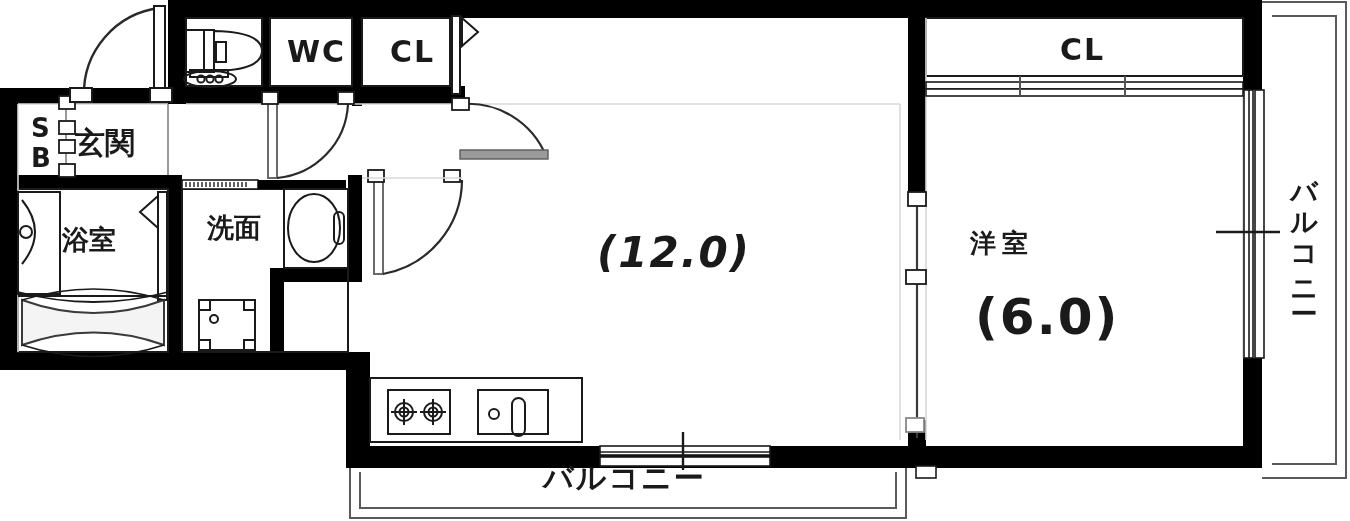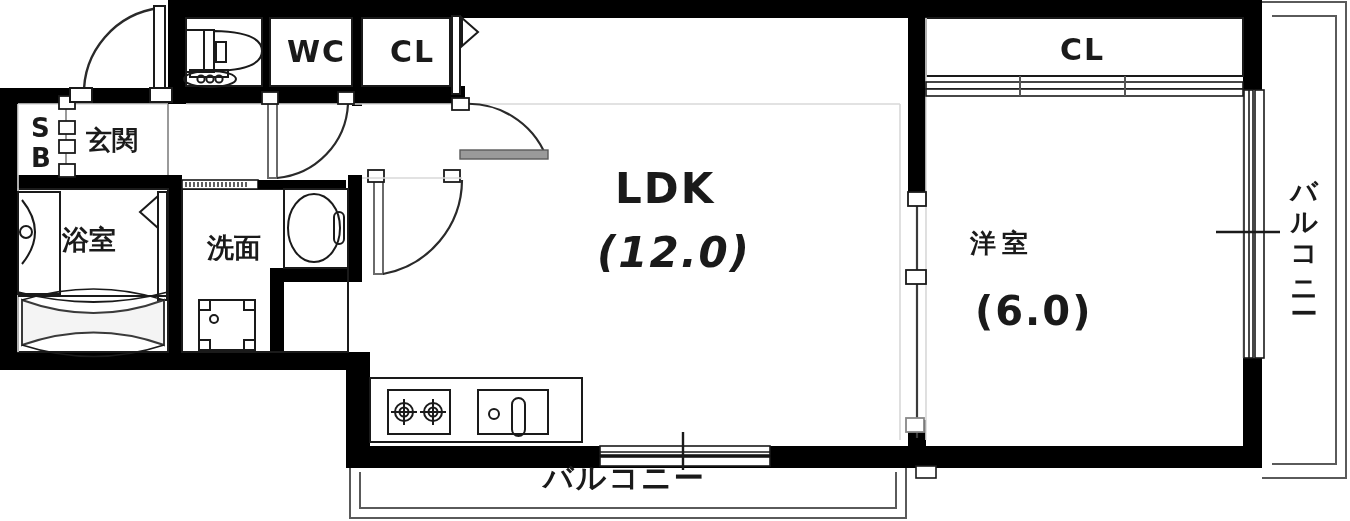--- a/index.html
+++ b/index.html
@@ -273,31 +273,30 @@
 
   </svg>
 
   <div class="lbl lat" style="left:287px;top:34px;font-size:30px;">WC</div>
 
   <div class="lbl lat" style="left:390px;top:34px;font-size:30px;">CL</div>
 
   <div class="lbl" style="left:31px;top:113px;font-size:26px;line-height:30px;">S</div>
   <div class="lbl" style="left:31px;top:143px;font-size:26px;line-height:30px;">B</div>
 
-  <div class="lbl" style="left:86px;top:123px;font-size:26px;">玄関</div>
+  <div class="lbl" style="left:75px;top:123px;font-size:30px;">玄関</div>
 
   <div class="lbl" style="left:62px;top:222px;font-size:27px;text-align:center;">浴室</div>
 
-  <div class="lbl" style="left:207px;top:230px;font-size:27px;">洗面</div>
-
-  <div class="lbl lat" style="left:615px;top:164px;font-size:42px;">LDK</div>
+  <div class="lbl" style="left:207px;top:210px;font-size:27px;">洗面</div>
+
   <div class="lbl lat" style="left:597px;top:228px;font-size:42px;font-style:italic;">(12.0)</div>
 
   <div class="lbl lat" style="left:1060px;top:32px;font-size:30px;">CL</div>
 
   <div class="lbl" style="left:970px;top:226px;font-size:26px;letter-spacing:6px;">洋室</div>
-  <div class="lbl lat" style="left:975px;top:288px;font-size:40px;">(6.0)</div>
+  <div class="lbl lat" style="left:975px;top:288px;font-size:50px;">(6.0)</div>
 
   <div class="lbl" style="left:543px;top:458px;font-size:30px;letter-spacing:2px;">バルコニー</div>
 
   <div class="lbl vert" style="left:1286px;top:160px;font-size:27px;">バルコニー</div>
 
 </div>
 
 </body></html>

